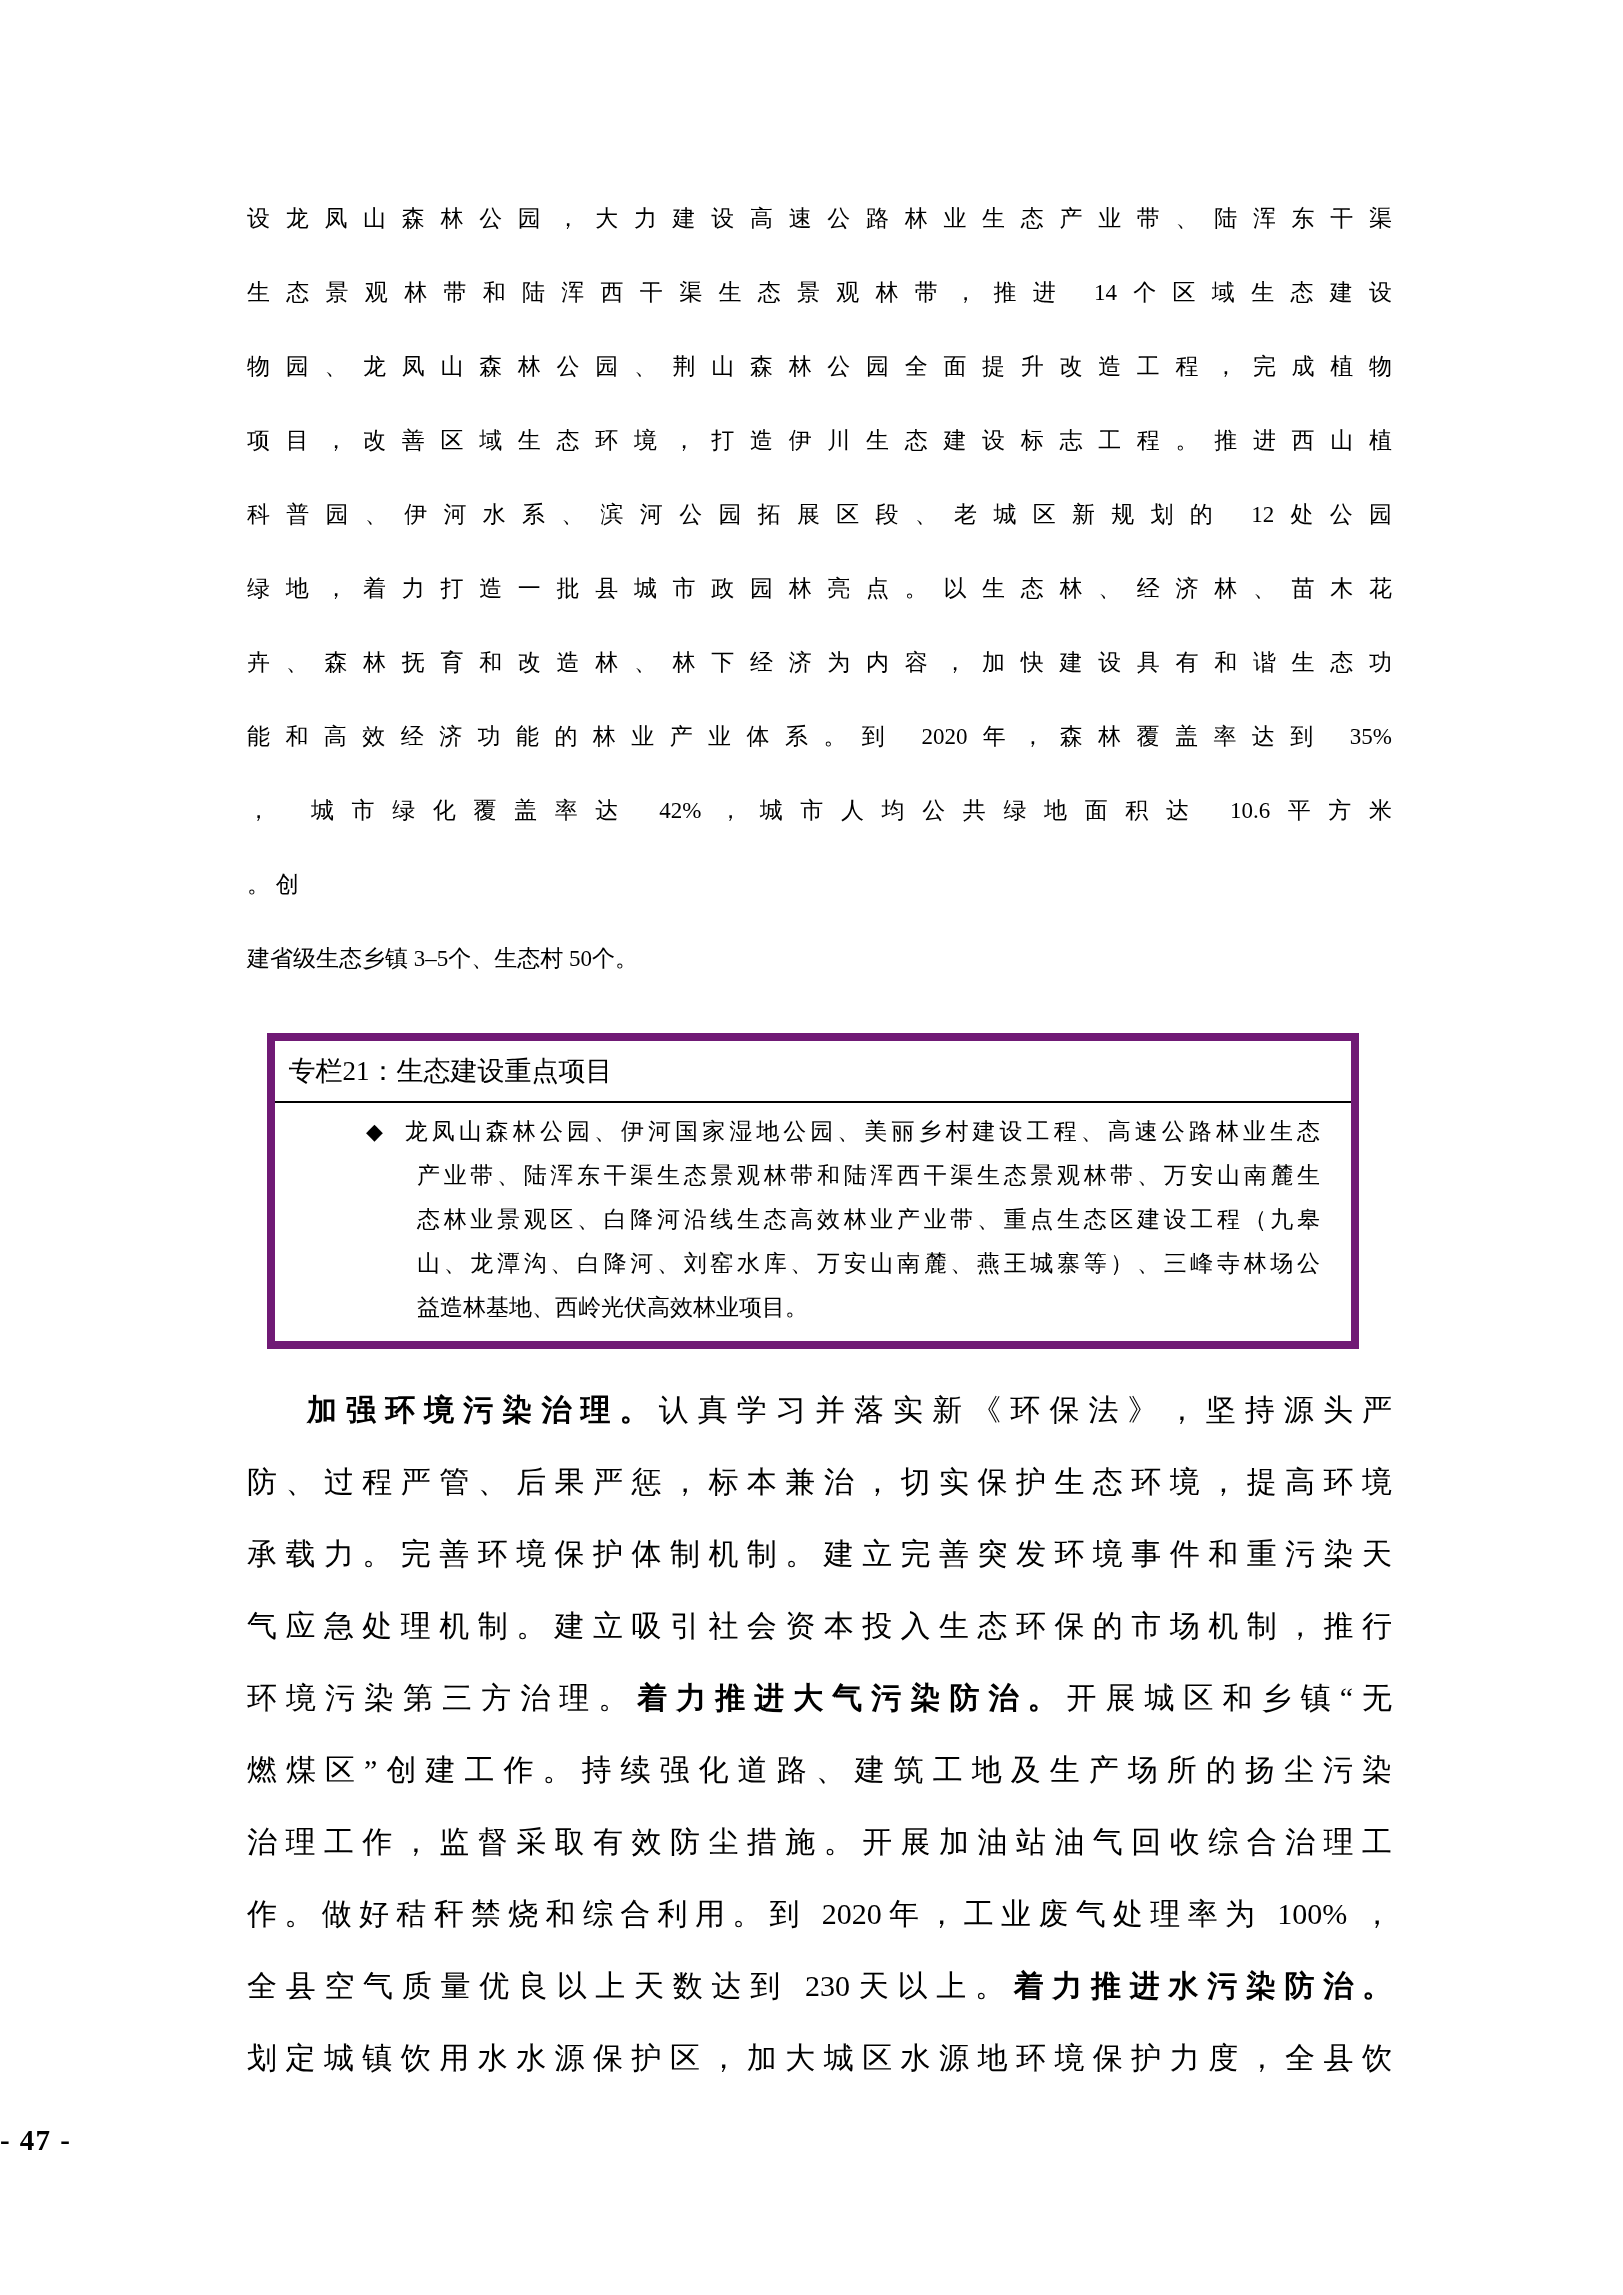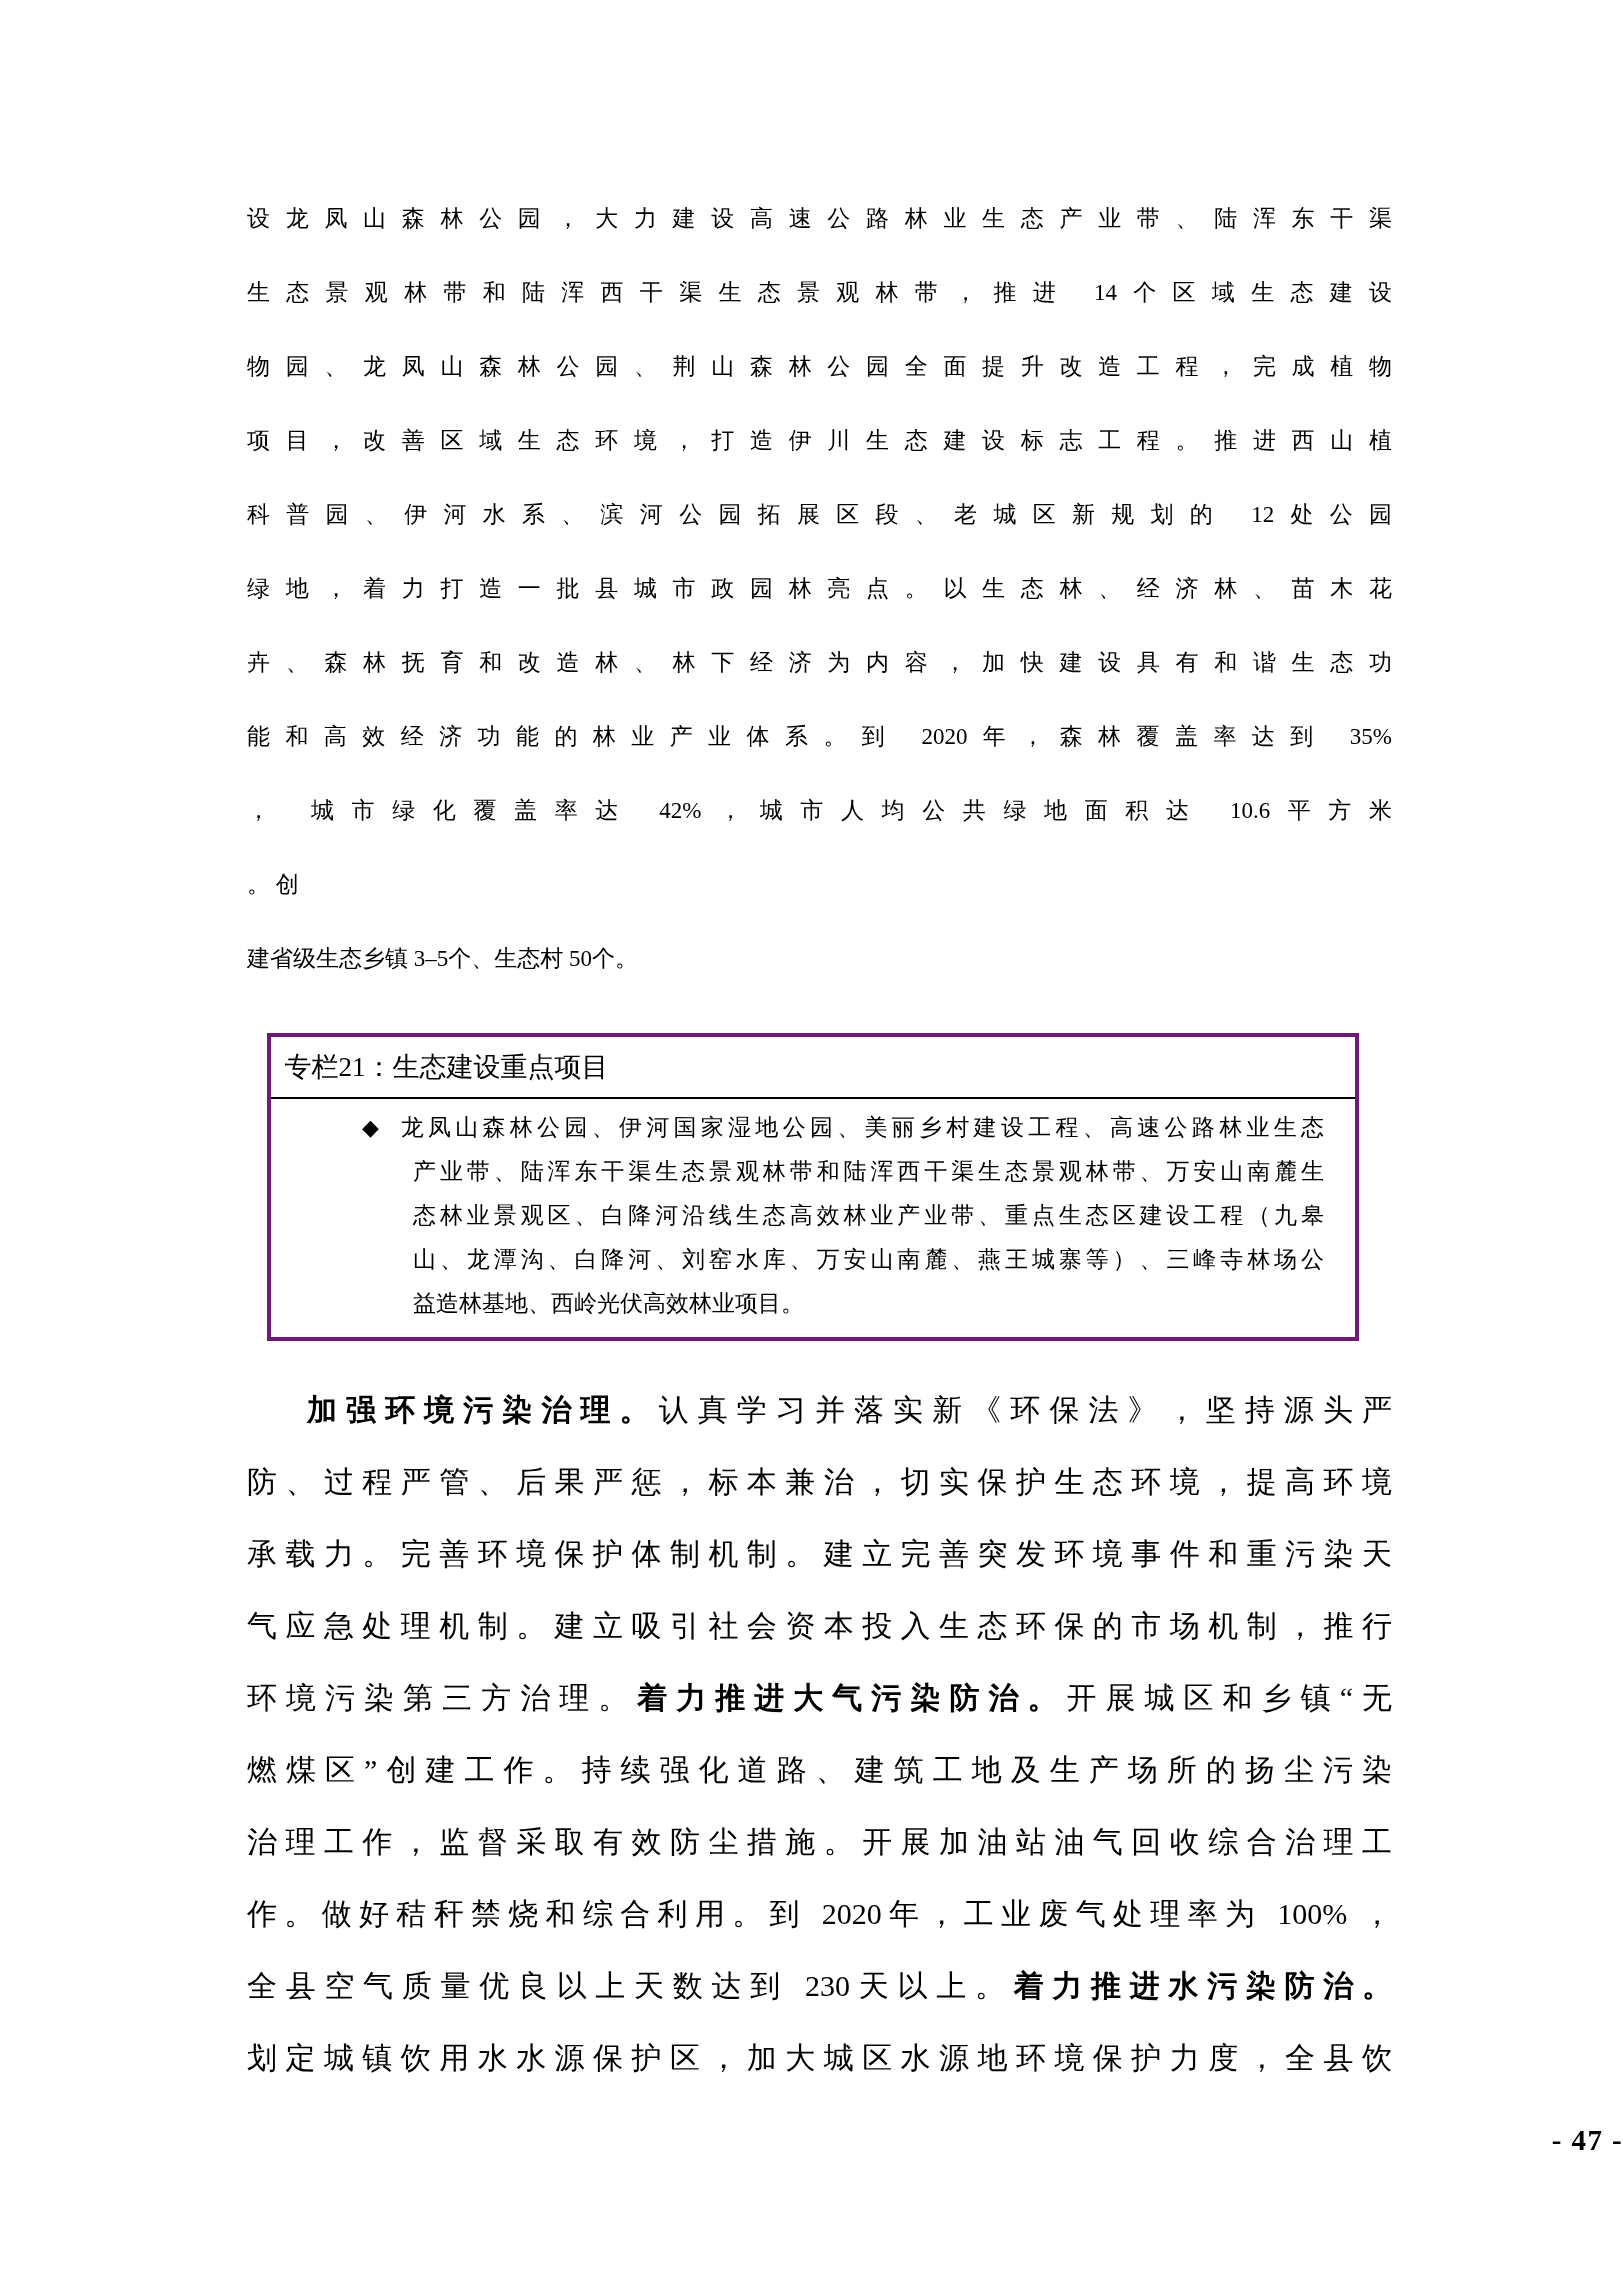--- a/index.html
+++ b/index.html
@@ -46,21 +46,21 @@
     font-weight: 700;
     font-family: "Liberation Sans", "DejaVu Sans", sans-serif;
   }
   
   .colbox {
     position: absolute;
     left: 267px;
     top: 1033px;
     width: 1092px;
     box-sizing: border-box;
-    border: 4px solid #701a75;
+    border: 8px solid #701a75;
   }
   .colbox-header {
     height: 60px;
     line-height: 60px;
     border-bottom: 2px solid #000000;
     padding-left: 13.6px;
     font-size: 27px;
   }
   .colbox-body {
     position: relative;
@@ -84,21 +84,21 @@
   }
   .colbox-line.last {
     text-align: right;
     text-align-last: left;
   }
   .pagenum {
     position: absolute;
     left: 0;
     top: 2124px;
     width: 100%;
-    text-align: right;
+    text-align: left;
     font-size: 29px;
     font-weight: 700;
     letter-spacing: 1.4px;
   }
 </style>
 </head>
 <body>
 
 <div class="page">
 

